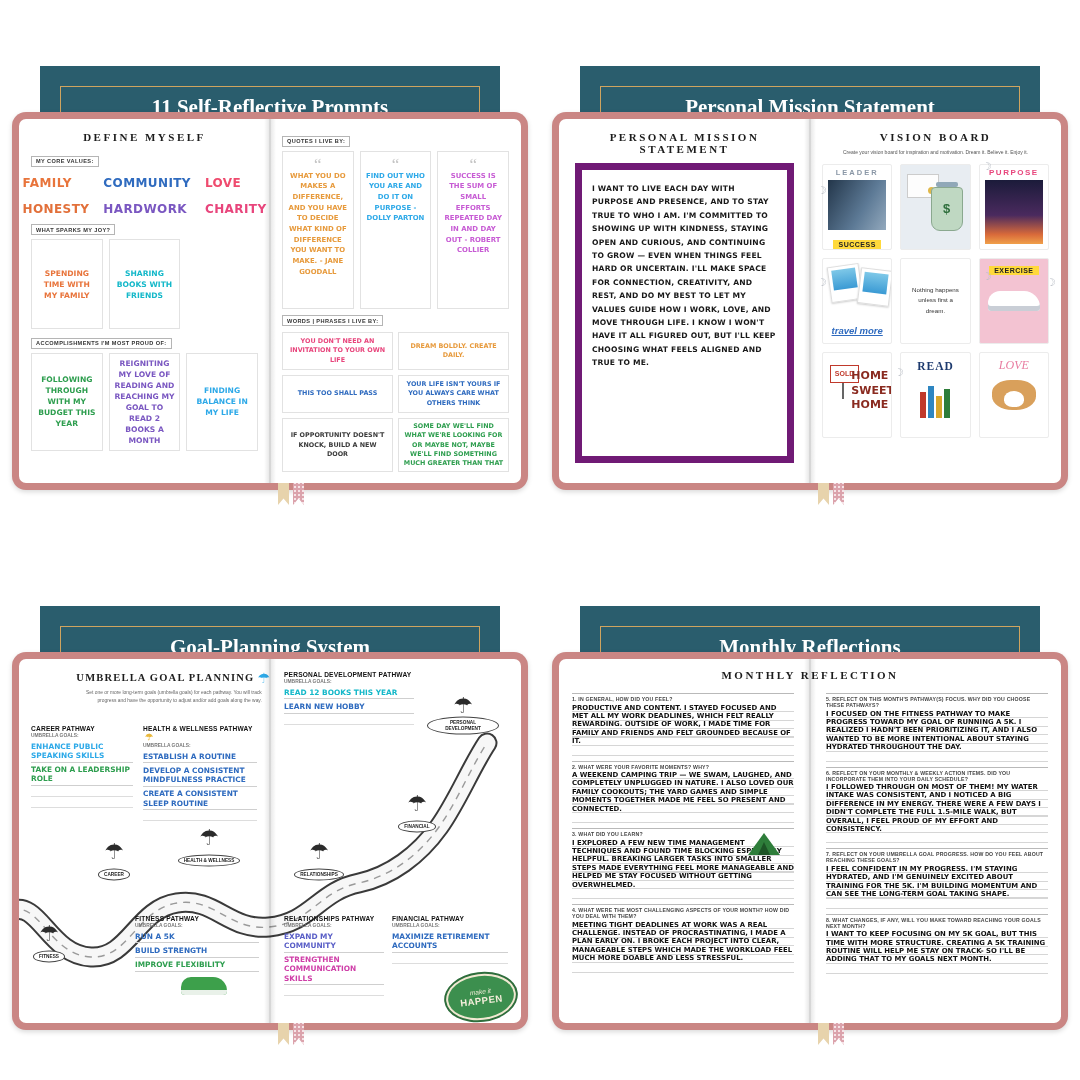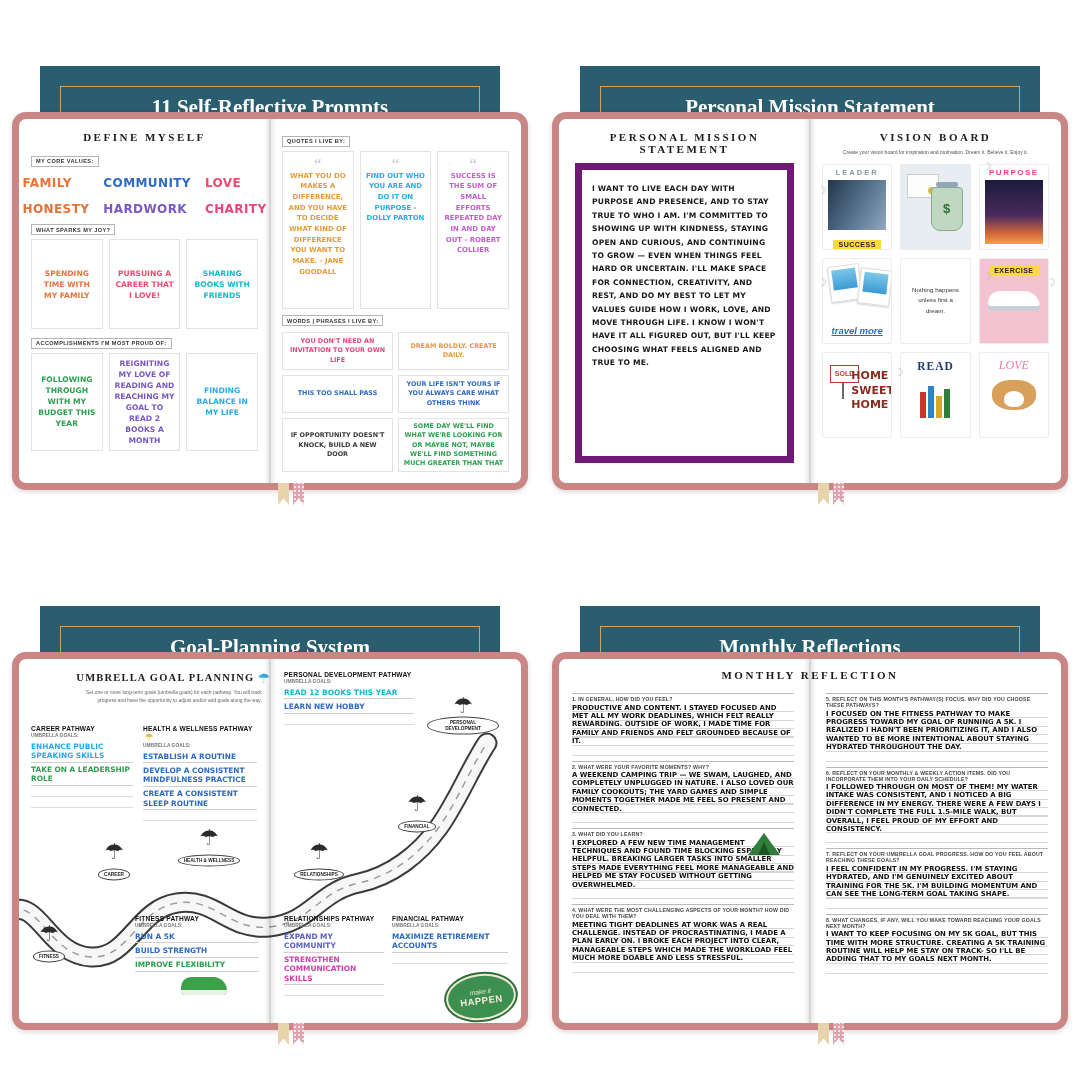--- a/index.html
+++ b/index.html
@@ -134,23 +134,20 @@
               <span class="hand value" style="color: rgb(122, 87, 193);">HARDWORK</span>
               <span class="hand value" style="color: rgb(232, 69, 124);">CHARITY</span>
             </div>
           <div class="tag">WHAT SPARKS MY JOY?</div>
           <div class="cards3">
 
           <div class="card">
                 <span class="hand" style="color: rgb(232, 116, 59);">SPENDING TIME WITH MY FAMILY</span>
               </div>
               <div class="card">
-                <span class="hand" style="color: rgb(239, 75, 110);">PURSUING A CAREER THAT I LOVE!</span>
-              </div>
-              <div class="card">
                 <span class="hand" style="color: rgb(20, 184, 201);">SHARING BOOKS WITH FRIENDS</span>
               </div>
             </div>
           <div class="tag">ACCOMPLISHMENTS I'M MOST PROUD OF:</div>
           <div class="cards3">
 
           <div class="card">
                 <span class="hand" style="color: rgb(46, 158, 79);">FOLLOWING THROUGH WITH MY BUDGET THIS YEAR</span>
               </div>
               <div class="card">

